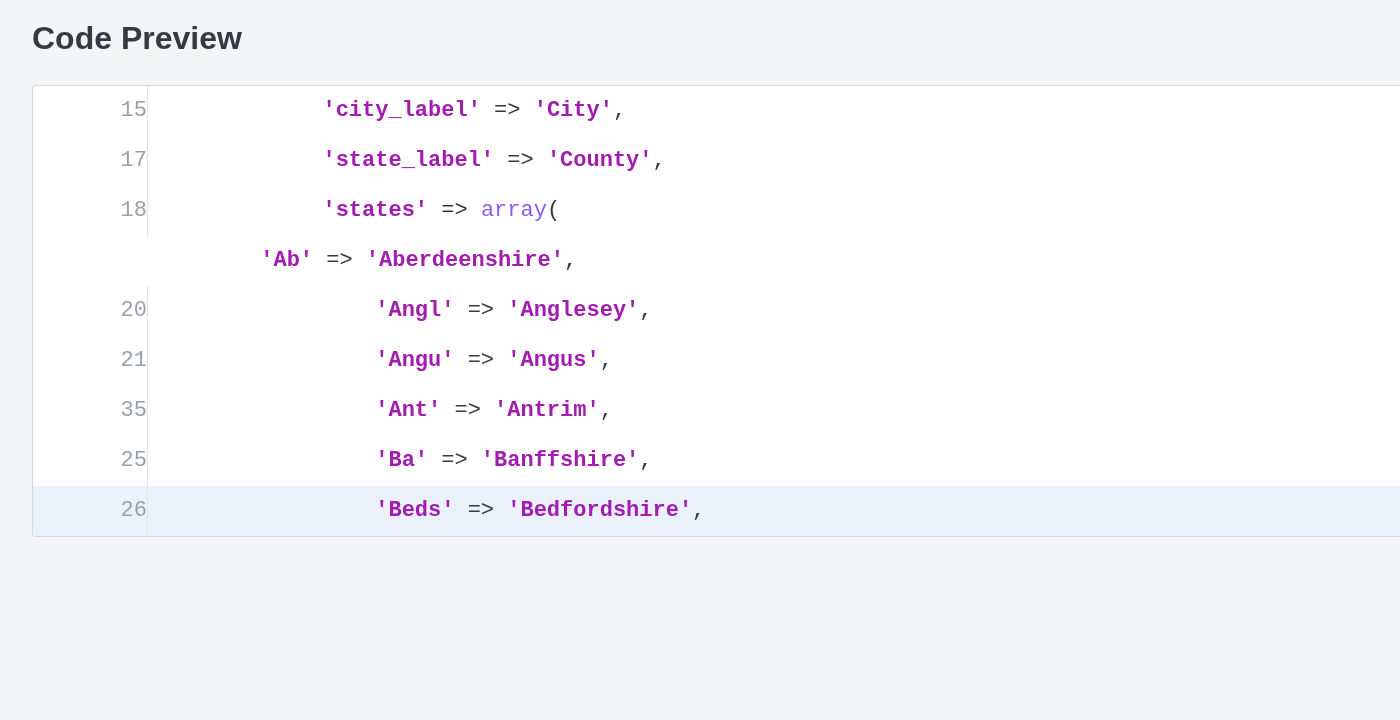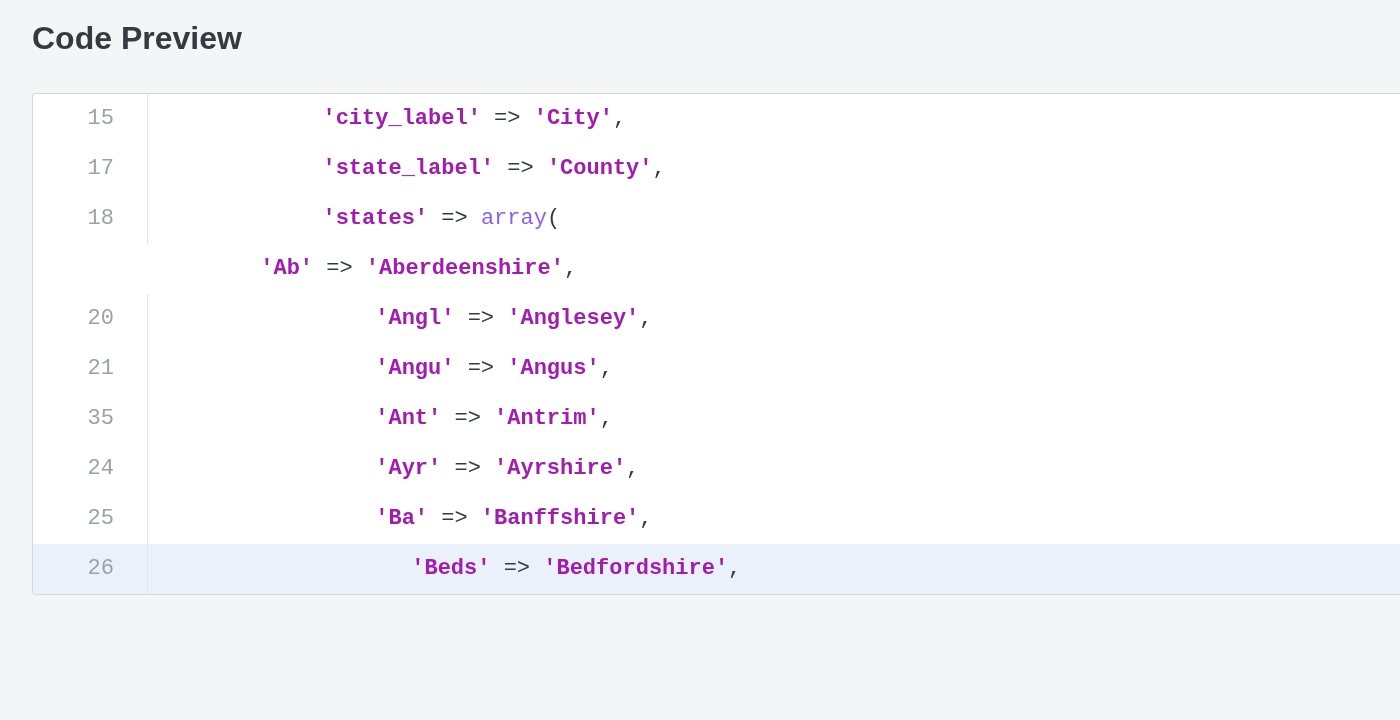--- a/index.html
+++ b/index.html
@@ -6,44 +6,43 @@
     body {
       background: #f4f5f7;
       font-family: -apple-system, BlinkMacSystemFont, "Segoe UI", Helvetica, Arial, sans-serif;
       padding: 20px 0 0 32px;
       color: #333b41;
     }
     .heading {
       font-size: 32px;
       font-weight: 700;
       color: #333b41;
-      margin-bottom: 36px;
+      margin-bottom: 28px;
     }
     .code-box {
       background: #ffffff;
       border: 1px solid #d4d8dc;
       border-radius: 4px 0 0 4px;
       border-right: none;
       overflow: hidden;
     }
     .code-row {
       display: flex;
       font-family: "SFMono-Regular", Consolas, "Liberation Mono", Menlo, monospace;
       font-size: 22px;
       line-height: 50px;
       white-space: pre;
     }
     .code-row.highlight {
       background: #eaf1fb;
-      gap: 36px;
     }
     .gutter {
       width: 115px;
       text-align: right;
-      padding-right: 33px;
+      padding-right: 0;
       color: #9aa1a8;
       border-right: 1px solid #e2e5e8;
       user-select: none;
       flex-shrink: 0;
     }
     .line {
       padding-left: 16px;
       flex: 1;
     }
     .s  { color: #a21caf; font-weight: bold; }   
@@ -57,17 +56,16 @@
 
 <div class="code-box">
   <div id="code-rows">
       <div class="code-row"><div class="gutter">15</div><div class="line">            <span class="s">'city_label'</span><span class="p"> </span><span class="p">=&gt;</span><span class="p"> </span><span class="s">'City'</span><span class="p">,</span></div></div>
       <div class="code-row"><div class="gutter">17</div><div class="line">            <span class="s">'state_label'</span><span class="p"> </span><span class="p">=&gt;</span><span class="p"> </span><span class="s">'County'</span><span class="p">,</span></div></div>
       <div class="code-row"><div class="gutter">18</div><div class="line">            <span class="s">'states'</span><span class="p"> </span><span class="p">=&gt;</span><span class="p"> </span><span class="kw">array</span><span class="p">(</span></div></div>
       <div class="code-row"><div class="line">                <span class="s">'Ab'</span><span class="p"> </span><span class="p">=&gt;</span><span class="p"> </span><span class="s">'Aberdeenshire'</span><span class="p">,</span></div></div>
       <div class="code-row"><div class="gutter">20</div><div class="line">                <span class="s">'Angl'</span><span class="p"> </span><span class="p">=&gt;</span><span class="p"> </span><span class="s">'Anglesey'</span><span class="p">,</span></div></div>
       <div class="code-row"><div class="gutter">21</div><div class="line">                <span class="s">'Angu'</span><span class="p"> </span><span class="p">=&gt;</span><span class="p"> </span><span class="s">'Angus'</span><span class="p">,</span></div></div>
       <div class="code-row"><div class="gutter">35</div><div class="line">                <span class="s">'Ant'</span><span class="p"> </span><span class="p">=&gt;</span><span class="p"> </span><span class="s">'Antrim'</span><span class="p">,</span></div></div>
-      <div class="code-row"><div class="gutter">24</div><div class="line">                <span class="s">'Ayr'</span><span class="p"> </span><span class="p">=&gt;</span><span class="p"> </span><span class="s">'Ayrshire'</span><span class="p">,</span></div></div>
       <div class="code-row"><div class="gutter">25</div><div class="line">                <span class="s">'Ba'</span><span class="p"> </span><span class="p">=&gt;</span><span class="p"> </span><span class="s">'Banffshire'</span><span class="p">,</span></div></div>
       <div class="code-row highlight"><div class="gutter">26</div><div class="line">                <span class="s">'Beds'</span><span class="p"> </span><span class="p">=&gt;</span><span class="p"> </span><span class="s">'Bedfordshire'</span><span class="p">,</span></div></div>
     </div>
 </div>
 
 </body></html>

